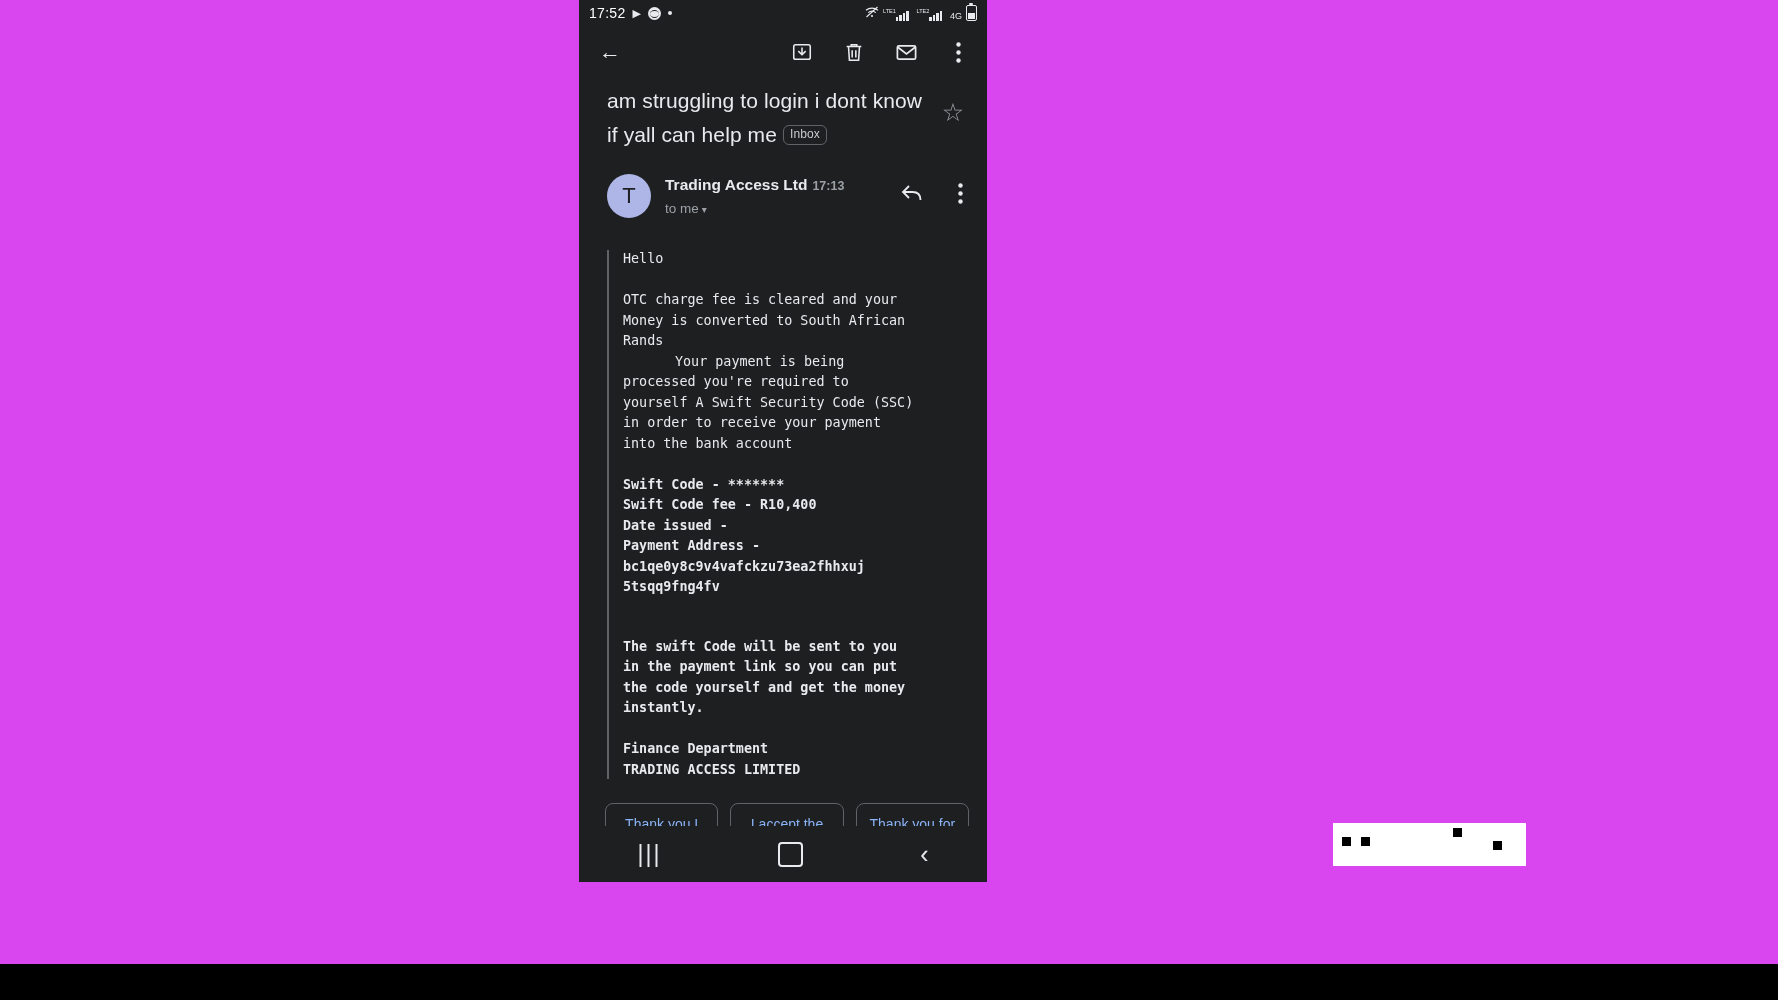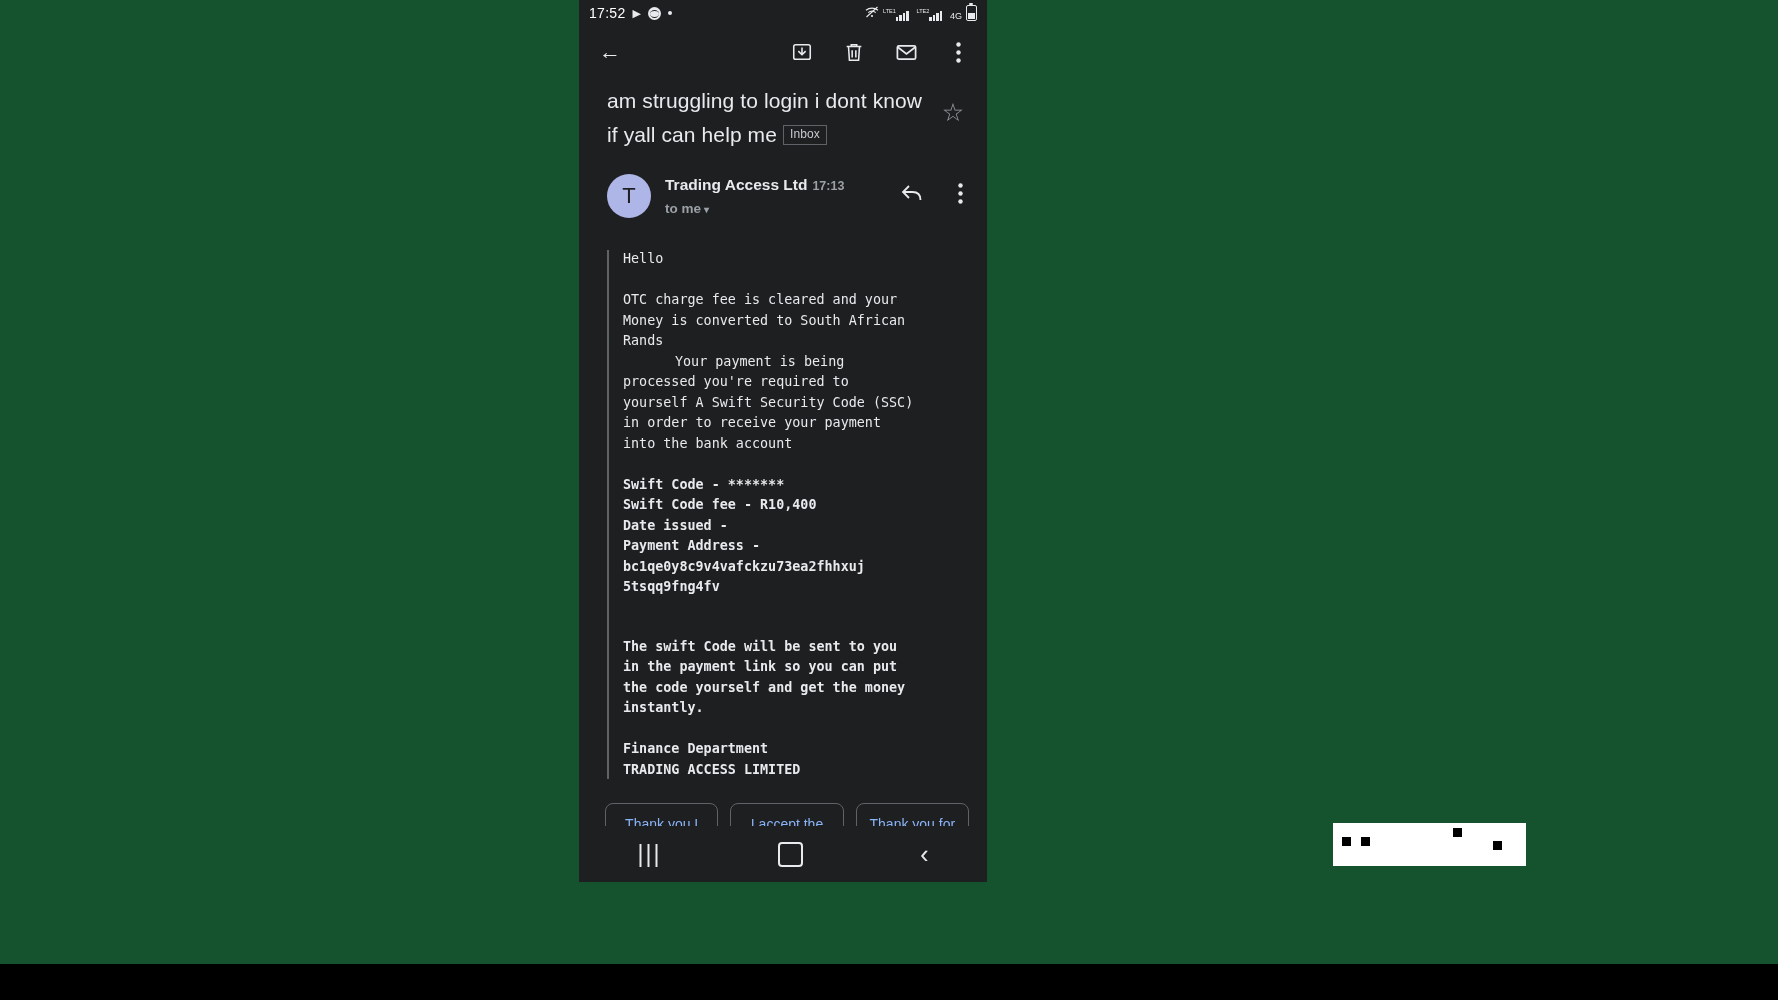--- a/index.html
+++ b/index.html
@@ -8,21 +8,21 @@
     background: #000;
     width: 1778px;
     height: 1000px;
     overflow: hidden;
     font-family: "Liberation Sans", sans-serif;
   }
   #screen {
     position: relative;
     width: 1778px;
     height: 964px;
-    background: #14532d;
+    background: #d946ef;
   }
   
   #phone {
     position: absolute;
     left: 579px;
     top: 0;
     width: 408px;
     height: 882px;
     background: #1e1f20;
     overflow: hidden;
@@ -152,21 +152,21 @@
     font-size: 21px;
     line-height: 34px;
     letter-spacing: .1px;
   }
   .inbox-chip {
     display: inline-block;
     font-size: 12px;
     line-height: 15px;
     color: #c7cace;
     border: 1px solid #5f6368;
-    border-radius: 0;
+    border-radius: 6px;
     padding: 1px 6px 2px;
     vertical-align: 4px;
     margin-left: 6px;
     white-space: nowrap;
   }
   .star {
     width: 40px;
     padding-top: 14px;
     text-align: center;
     color: #9aa0a6;
@@ -203,21 +203,20 @@
   .sender-time {
     color: #9aa0a6;
     font-size: 12.5px;
     font-weight: bold;
     margin-left: 5px;
   }
   .sender-line2 {
     color: #9aa0a6;
     font-size: 13.5px;
     margin-top: 7px;
-    font-weight: bold;
   }
   .caret { font-size: 10px; margin-left: 3px; }
   .sender-actions {
     display: flex;
     align-items: center;
     gap: 22px;
     padding-top: 6px;
   }
   .sender-actions .tb-ico { color: #e8eaed; }
   

